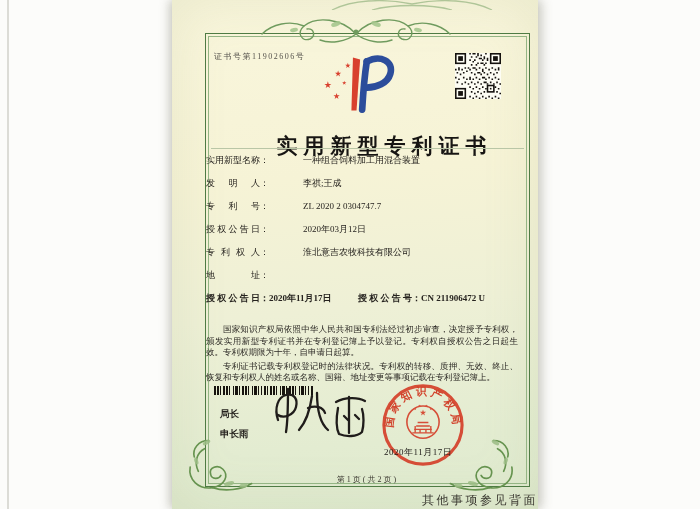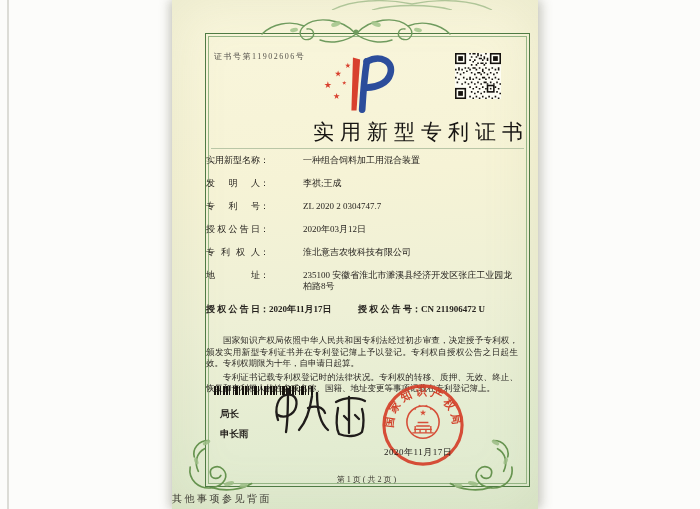--- a/index.html
+++ b/index.html
@@ -8,22 +8,22 @@
   .scan-edge{position:absolute;left:7px;top:0;width:2px;height:100%;background:#dcdcd6;}
   .paper{position:absolute;left:172px;top:0;width:366px;height:509px;
          background:linear-gradient(175deg,#f9f6dc 0%,#f6f3d6 35%,#eef0d6 60%,#e3ecd1 85%,#dfeacf 100%);
          box-shadow:4px 0 10px rgba(90,90,70,.28), -4px 0 9px rgba(90,90,70,.22),
                     inset 0 0 55px rgba(150,160,110,.15);}
   .frame{position:absolute;left:33px;top:33px;width:303px;height:452px;border:1.5px solid #4f7b44;padding-left:20px;}
   .frame::before{content:'';position:absolute;inset:2px;border:1px solid #94b584;pointer-events:none;}
   .cert-no{position:absolute;left:8px;top:17px;font-size:8px;color:#55524c;letter-spacing:1.5px;white-space:nowrap;}
   .logo{position:absolute;left:106px;top:20px;width:86px;height:60px;}
   .qr{position:absolute;left:249px;top:19px;width:46px;height:46px;background:#fdfdf6;}
-  .title{position:absolute;top:84px;left:0;width:100%;text-align:right;margin:0;
-         font-size:21px;font-weight:normal;letter-spacing:6px;text-indent:6px;color:#171513;}
+  .title{position:absolute;top:84px;left:0;width:100%;text-align:center;margin:14px;
+         font-size:21px;font-weight:bold;letter-spacing:6px;text-indent:6px;color:#171513;}
   .rule{position:absolute;top:114px;left:5px;right:5px;height:1px;background:#b9c6a6;}
   .content{position:absolute;top:121px;left:0;right:11px;}
   .row{display:flex;font-size:9px;line-height:11px;margin-bottom:12px;color:#26231f;}
   .flabel{width:54px;flex:0 0 54px;text-align:justify;text-align-last:justify;}
   .colon{flex:0 0 auto;}
   .fvalue{flex:1;margin-left:34px;}
   .pair{display:flex;font-weight:bold;}
   .pair1{flex:0 0 152px;}
   .pair2{flex:1;}
   .law{margin-top:20px;font-size:8.5px;line-height:11.5px;text-align:justify;color:#2b2824;}
@@ -35,22 +35,22 @@
   .director{position:absolute;left:14px;top:370px;font-size:9.5px;line-height:20px;font-weight:bold;color:#24211d;}
   .signature{position:absolute;left:58px;top:350px;width:118px;height:64px;z-index:4;}
   .seal{position:absolute;left:174px;top:348px;width:86px;height:86px;z-index:3;opacity:.93;}
   .seal-date{position:absolute;left:178px;top:412px;font-size:9px;color:#1e1b18;letter-spacing:.5px;z-index:5;white-space:nowrap;}
   .page-info{position:absolute;top:440px;left:0;width:100%;text-align:center;font-size:8px;letter-spacing:2px;color:#3a372f;}
   .lace-top{position:absolute;left:72px;top:10px;width:224px;height:46px;z-index:2;}
   .top-cut{position:absolute;left:140px;top:-2px;width:200px;height:12px;opacity:.55;}
   .corner{position:absolute;top:426px;width:82px;height:68px;z-index:2;}
   .corner.l{left:12px;}
   .corner.r{right:20px;transform:scaleX(-1);}
-  .footer-note{position:absolute;top:492px;left:0;width:100%;text-align:left;
-               font-size:10px;letter-spacing:2.5px;color:#3c3a32;}
+  .footer-note{position:absolute;top:492px;left:0;width:100%;text-align:right;
+               font-size:12px;letter-spacing:2.5px;color:#3c3a32;}
   .defs-hidden{position:absolute;width:0;height:0;overflow:hidden;}
 </style>
 </head>
 <body>
 
 <svg class="defs-hidden" aria-hidden="true">
   <defs>
     <path id="st" d="M0 -1 L0.225 -0.309 L0.951 -0.309 L0.363 0.118 L0.588 0.809 L0 0.382 L-0.588 0.809 L-0.363 0.118 L-0.951 -0.309 L-0.225 -0.309 Z"></path>
   </defs>
 </svg>
@@ -147,21 +147,20 @@
           <span class="fvalue">2020年03月12日</span>
         </div>
         <div class="row">
           <span class="flabel">专利权人</span>
             <span class="colon">：</span>
           <span class="fvalue">淮北意吉农牧科技有限公司</span>
         </div>
         <div class="row">
           <span class="flabel">地址</span>
             <span class="colon">：</span>
-          <span class="fvalue">235100 安徽省淮北市濉溪县经济开发区张庄工业园龙柏路8号</span>
         </div>
         <div class="row">
           <span class="pair pair1">
             <span class="flabel">授权公告日</span>
               <span class="colon">：</span>
             <span>2020年11月17日</span>
           </span>
           <span class="pair pair2">
             <span class="flabel">授权公告号</span>
               <span class="colon">：</span>

